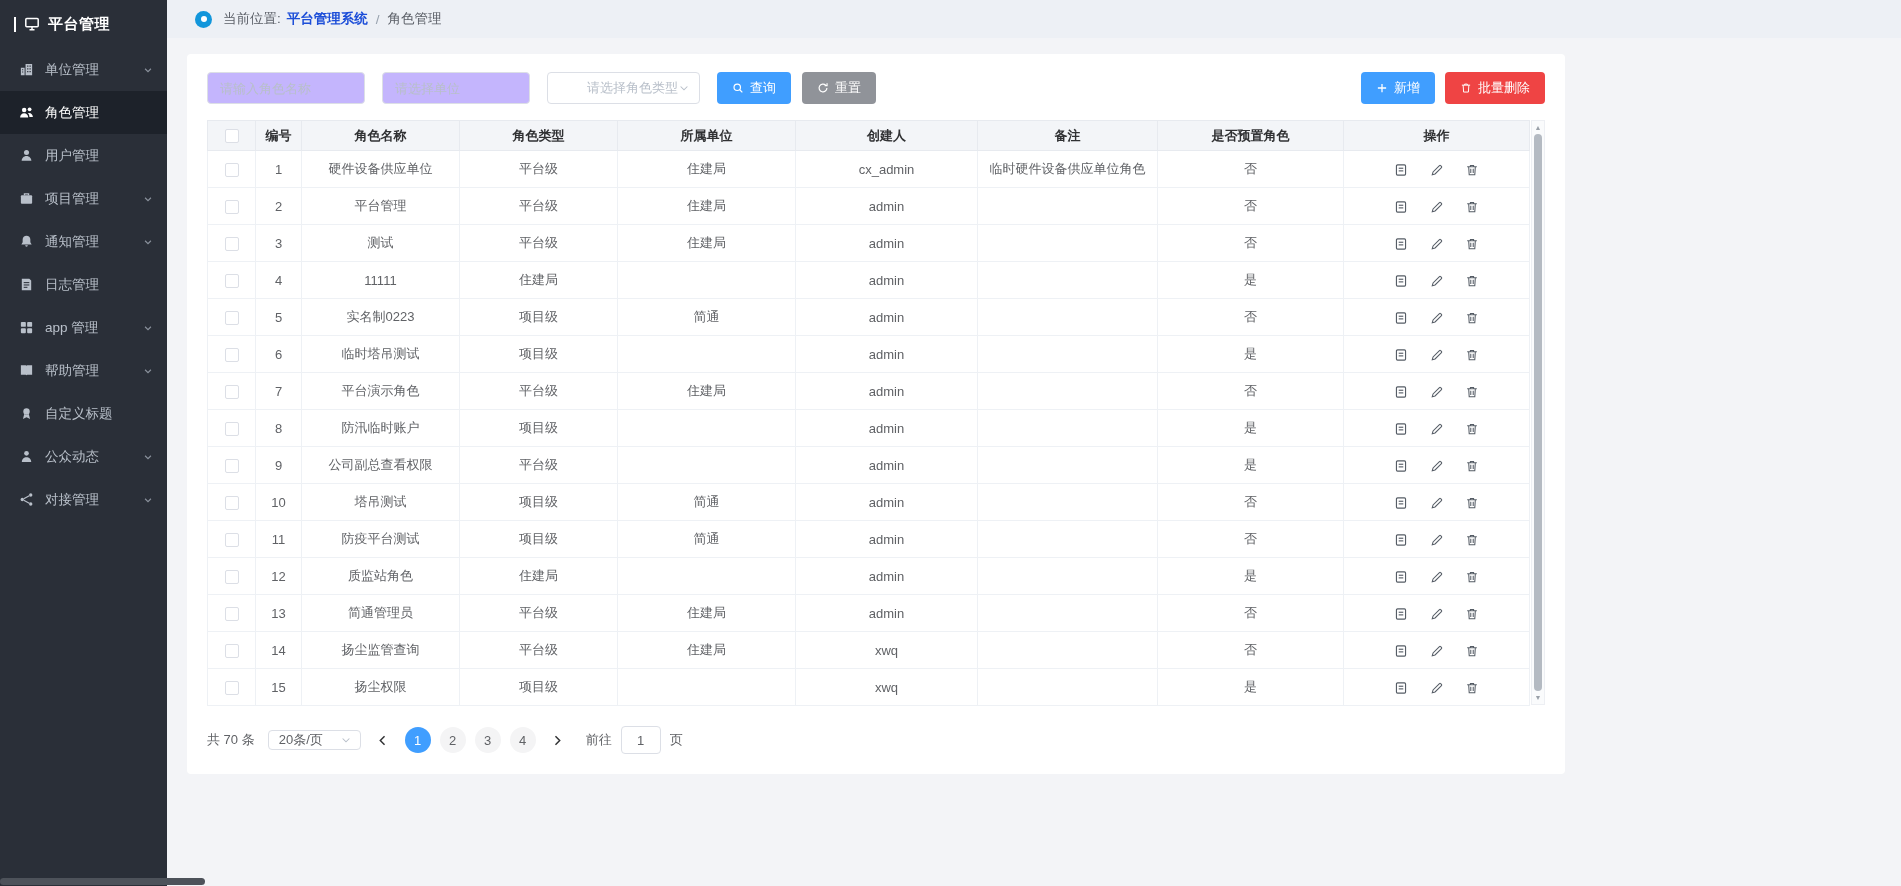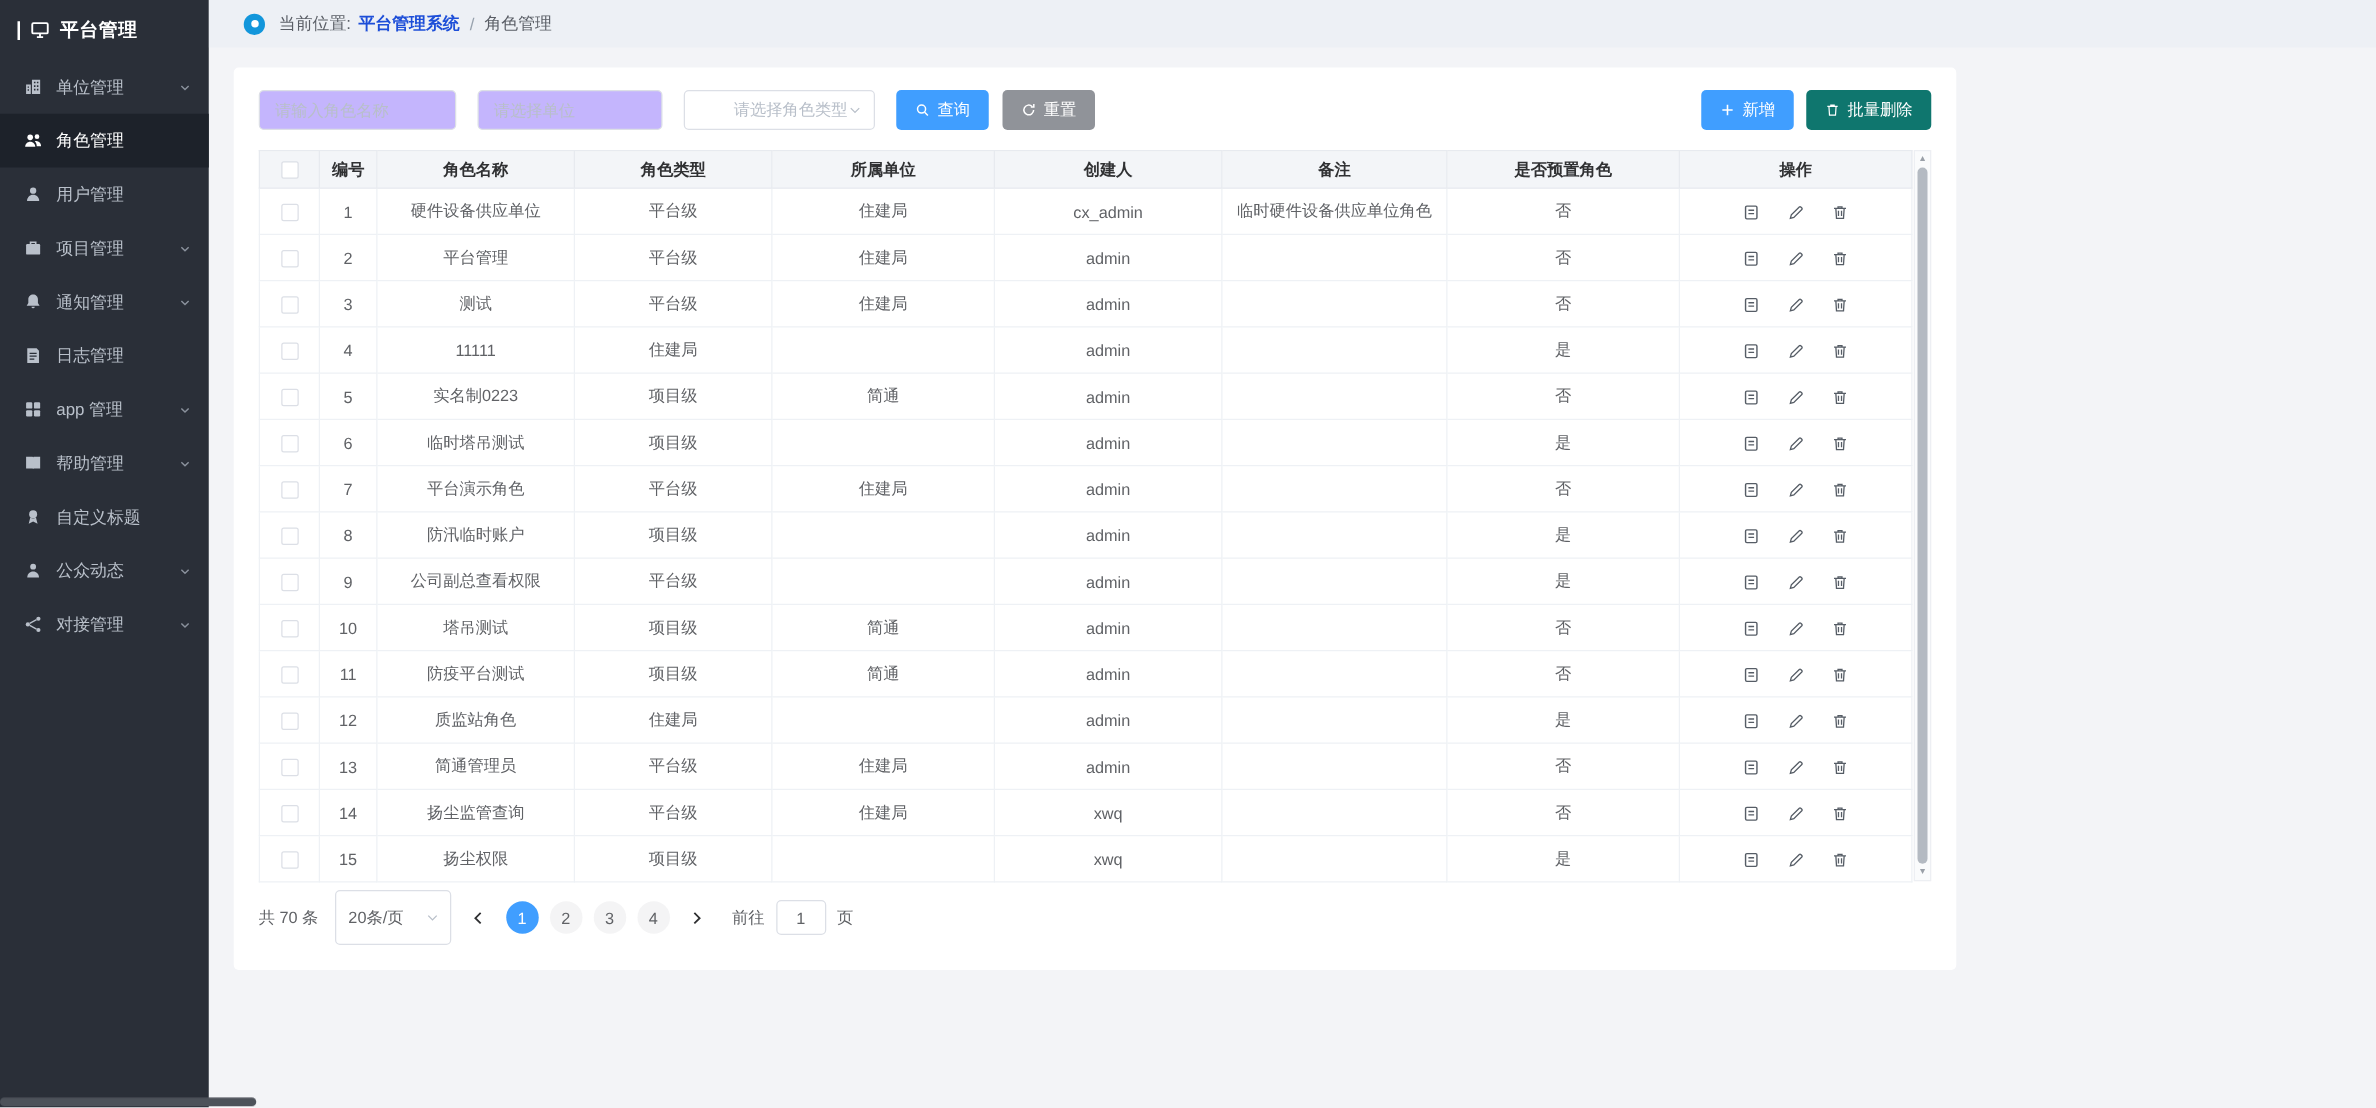--- a/index.html
+++ b/index.html
@@ -41,41 +41,41 @@
   .input-unit{width:148px}
   .select-box{width:153px;height:32px;border:1px solid #dcdfe6;border-radius:4px;display:flex;align-items:center;justify-content:flex-end;padding:0 9px 0 12px;font-size:13px;color:#b8bfc9;cursor:pointer;background:#fff}
   .select-box .chev{display:inline-flex;color:#b8bfc9}
   .chev svg{width:12px;height:12px}
   .btn{height:32px;border:none;border-radius:4px;color:#fff;font-size:13px;display:inline-flex;align-items:center;gap:6px;padding:0 15px;cursor:pointer;font-family:inherit;white-space:nowrap}
   .btn svg{width:12px;height:12px}
   .btn-search{background:#409eff}
   .btn-reset{background:#909399;margin-left:-6px}
   .actions-right{margin-left:auto;display:flex;gap:10px}
   .btn-add{background:#409eff}
-  .btn-batch-delete{background:#0f766e}
+  .btn-batch-delete{background:#ef4444}
 
   
   .table-area{position:relative;margin-top:16px;padding-right:16px}
   table.data{width:1322px;border-collapse:collapse;table-layout:fixed;font-size:13px;color:#606266}
   .data th{background:#f3f5f8;color:#303133;font-weight:bold;height:30px;border:1px solid #e7eaef;font-size:13px;padding:0 4px}
   .data td{height:37px;border:1px solid #eef1f5;text-align:center;overflow:hidden;white-space:nowrap;text-overflow:ellipsis;padding:0 4px}
   .data th{text-align:center}
   .checkbox{width:14px;height:14px;border:1px solid #dcdfe6;border-radius:2px;display:inline-block;background:#fff;vertical-align:middle;cursor:pointer}
   .col-ops .op-btn{display:inline-flex;margin:0 9px;color:#565d66;cursor:pointer;vertical-align:middle}
   .op-btn svg{width:14px;height:14px}
 
   
   .v-scroll{position:absolute;top:0;right:0;width:14px;height:585px;background:#fafbfc;border:1px solid #edeff3;display:flex;flex-direction:column;align-items:center;padding:3px 0}
   .v-scroll .arrow{font-size:7px;color:#9aa0a8;line-height:1;flex:0 0 auto}
   .v-thumb{flex:1;width:8px;background:#b4bac2;border-radius:4px;margin:3px 0;cursor:pointer}
 
   
-  .pagination{display:flex;align-items:center;margin-top:6px;font-size:13px;color:#606266;gap:9px}
+  .pagination{display:flex;align-items:center;margin-top:20px;font-size:13px;color:#606266;gap:9px}
   .page-total{margin-right:4px}
-  .page-size-select{width:93px;height:44px;border:1px solid #dcdfe6;border-radius:4px;display:flex;align-items:center;justify-content:space-between;padding:0 8px 0 10px;color:#606266;cursor:pointer;background:#fff}
+  .page-size-select{width:93px;height:20px;border:1px solid #dcdfe6;border-radius:4px;display:flex;align-items:center;justify-content:space-between;padding:0 8px 0 10px;color:#606266;cursor:pointer;background:#fff}
   .page-size-select .chev{color:#b8bfc9;display:inline-flex}
   .pager-arrow{width:26px;height:26px;background:transparent;border:none;display:inline-flex;align-items:center;justify-content:center;color:#303133;cursor:pointer}
   .pager-arrow svg{width:13px;height:13px}
   .pager-page{width:26px;height:26px;border-radius:50%;background:#f4f4f5;border:none;display:inline-flex;align-items:center;justify-content:center;font-size:13px;color:#606266;cursor:pointer;font-family:inherit}
   .pager-page.active{background:#409eff;color:#fff}
   .goto-label{margin-left:6px}
   .goto-input{width:40px;height:28px;border:1px solid #dcdfe6;border-radius:4px;text-align:center;font-size:13px;color:#606266;outline:none;font-family:inherit}
 
   
   .h-scroll{position:fixed;left:0;bottom:0;width:1901px;height:9px;background:transparent}

